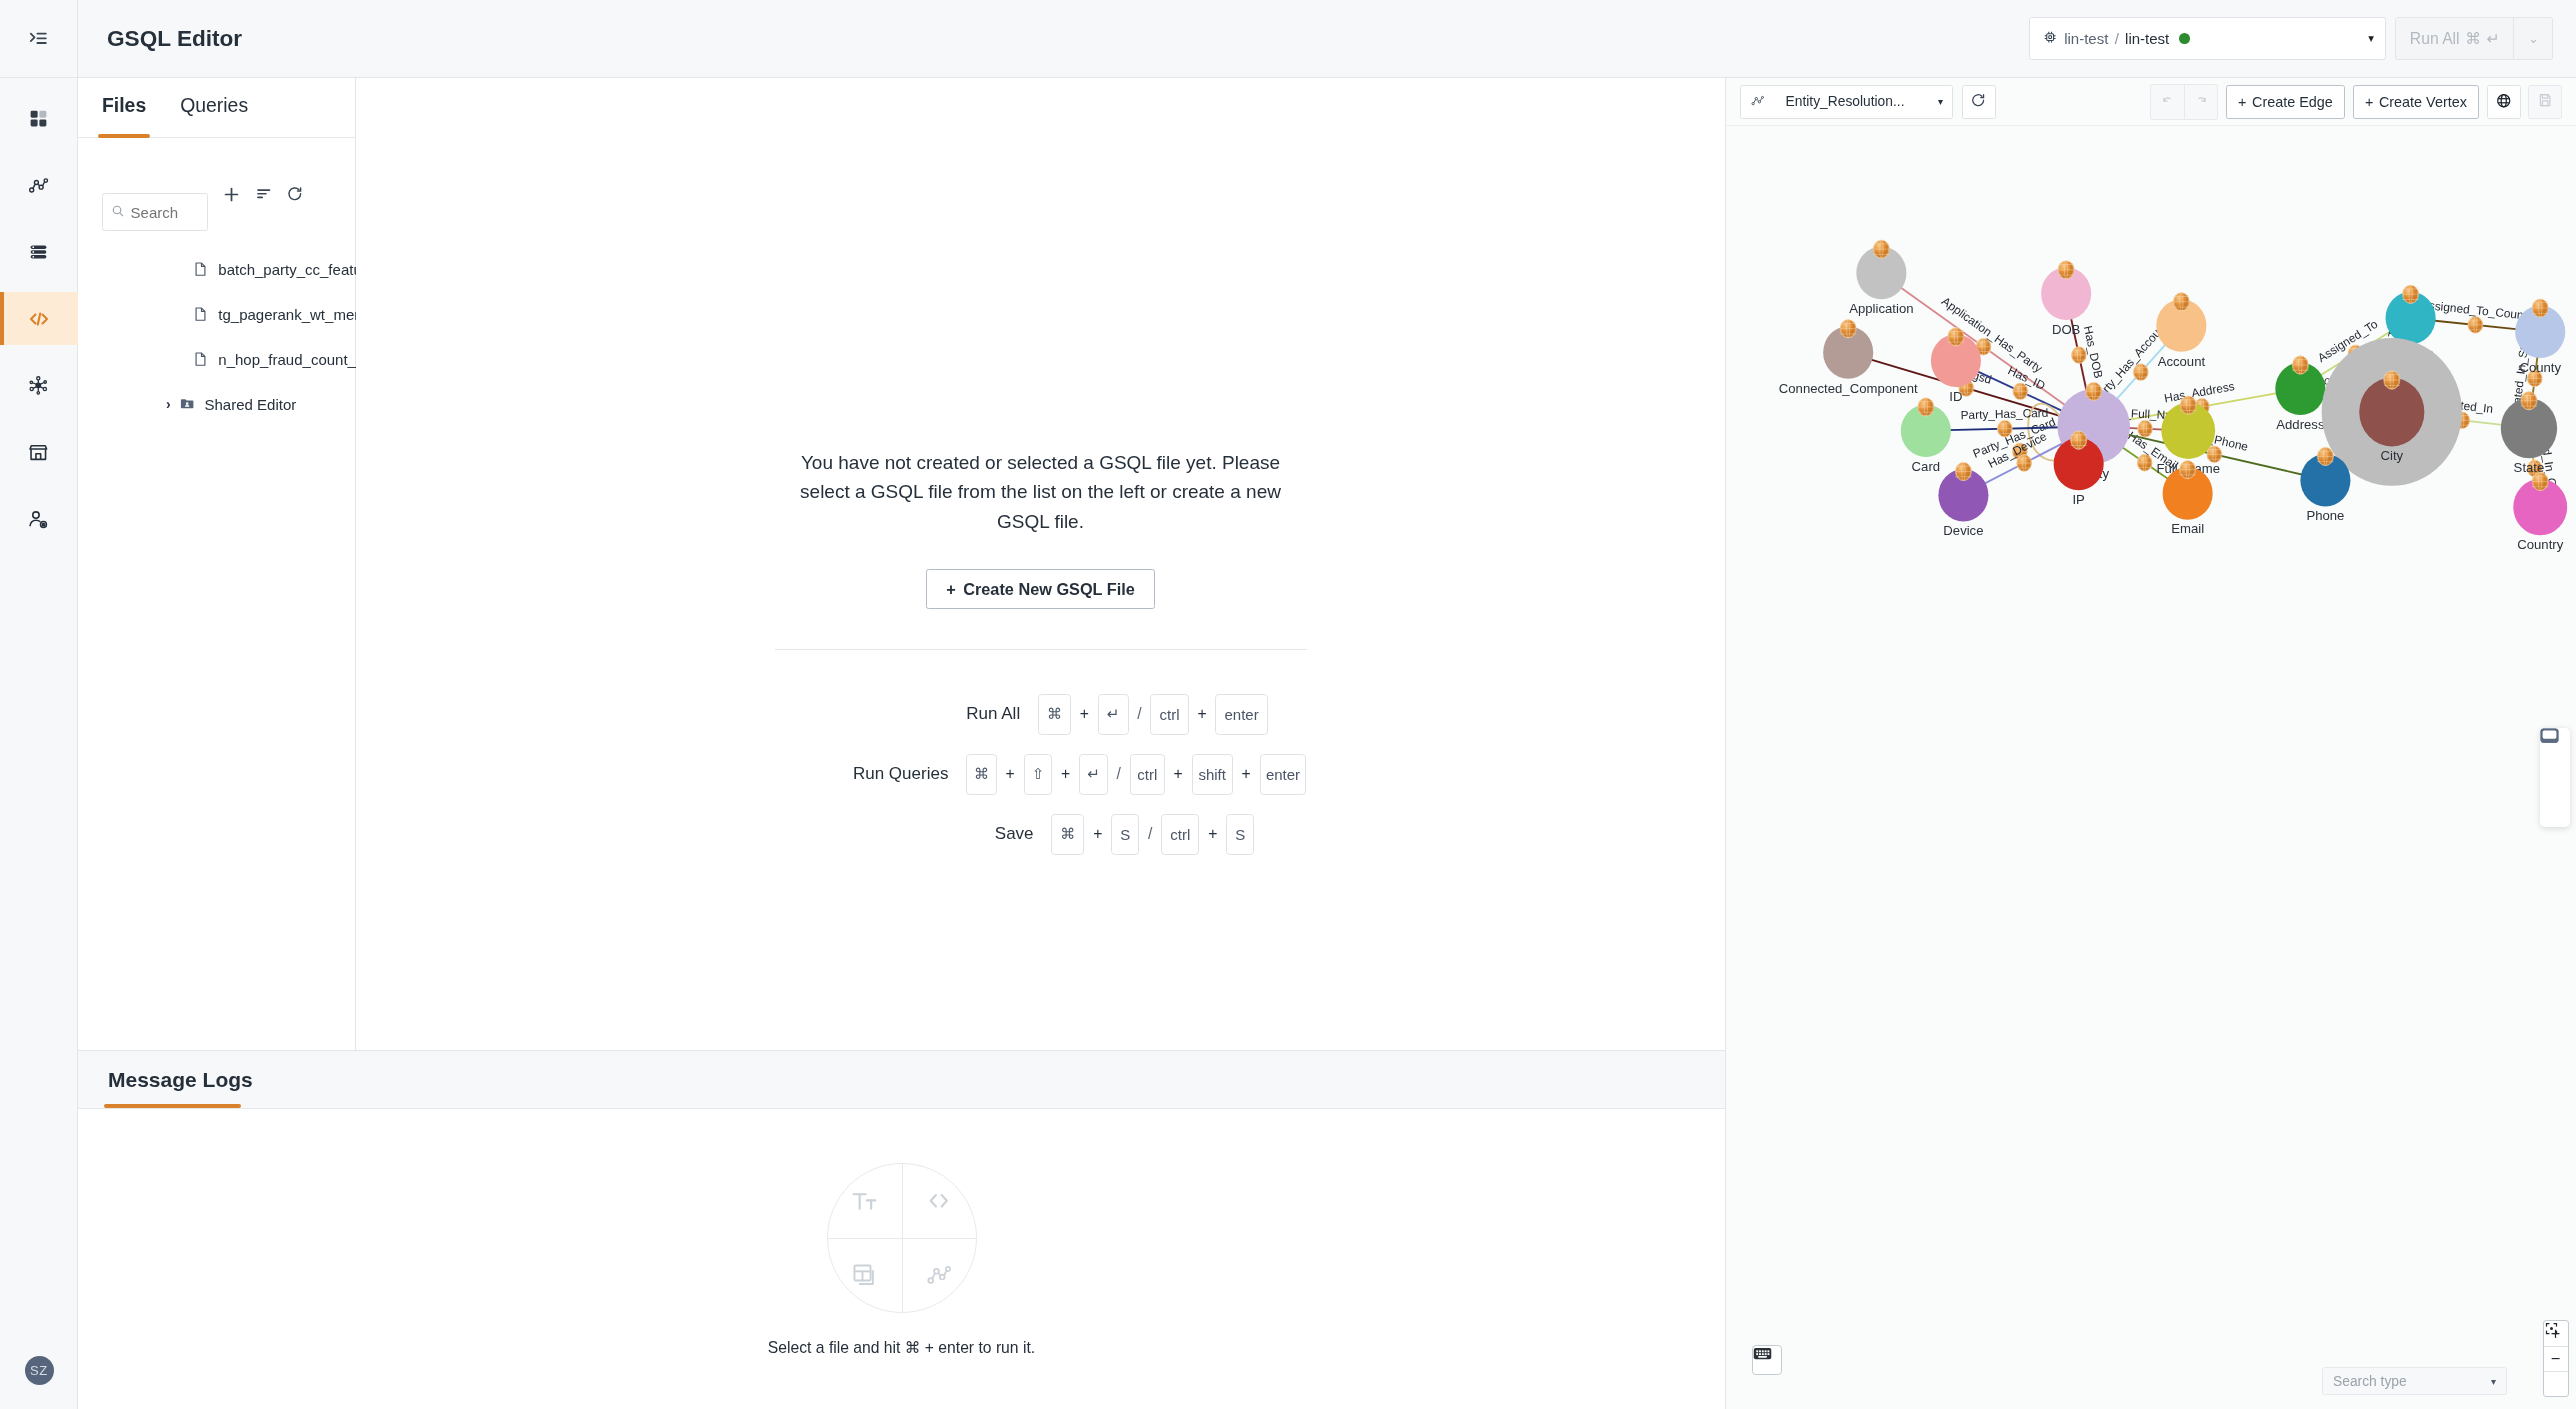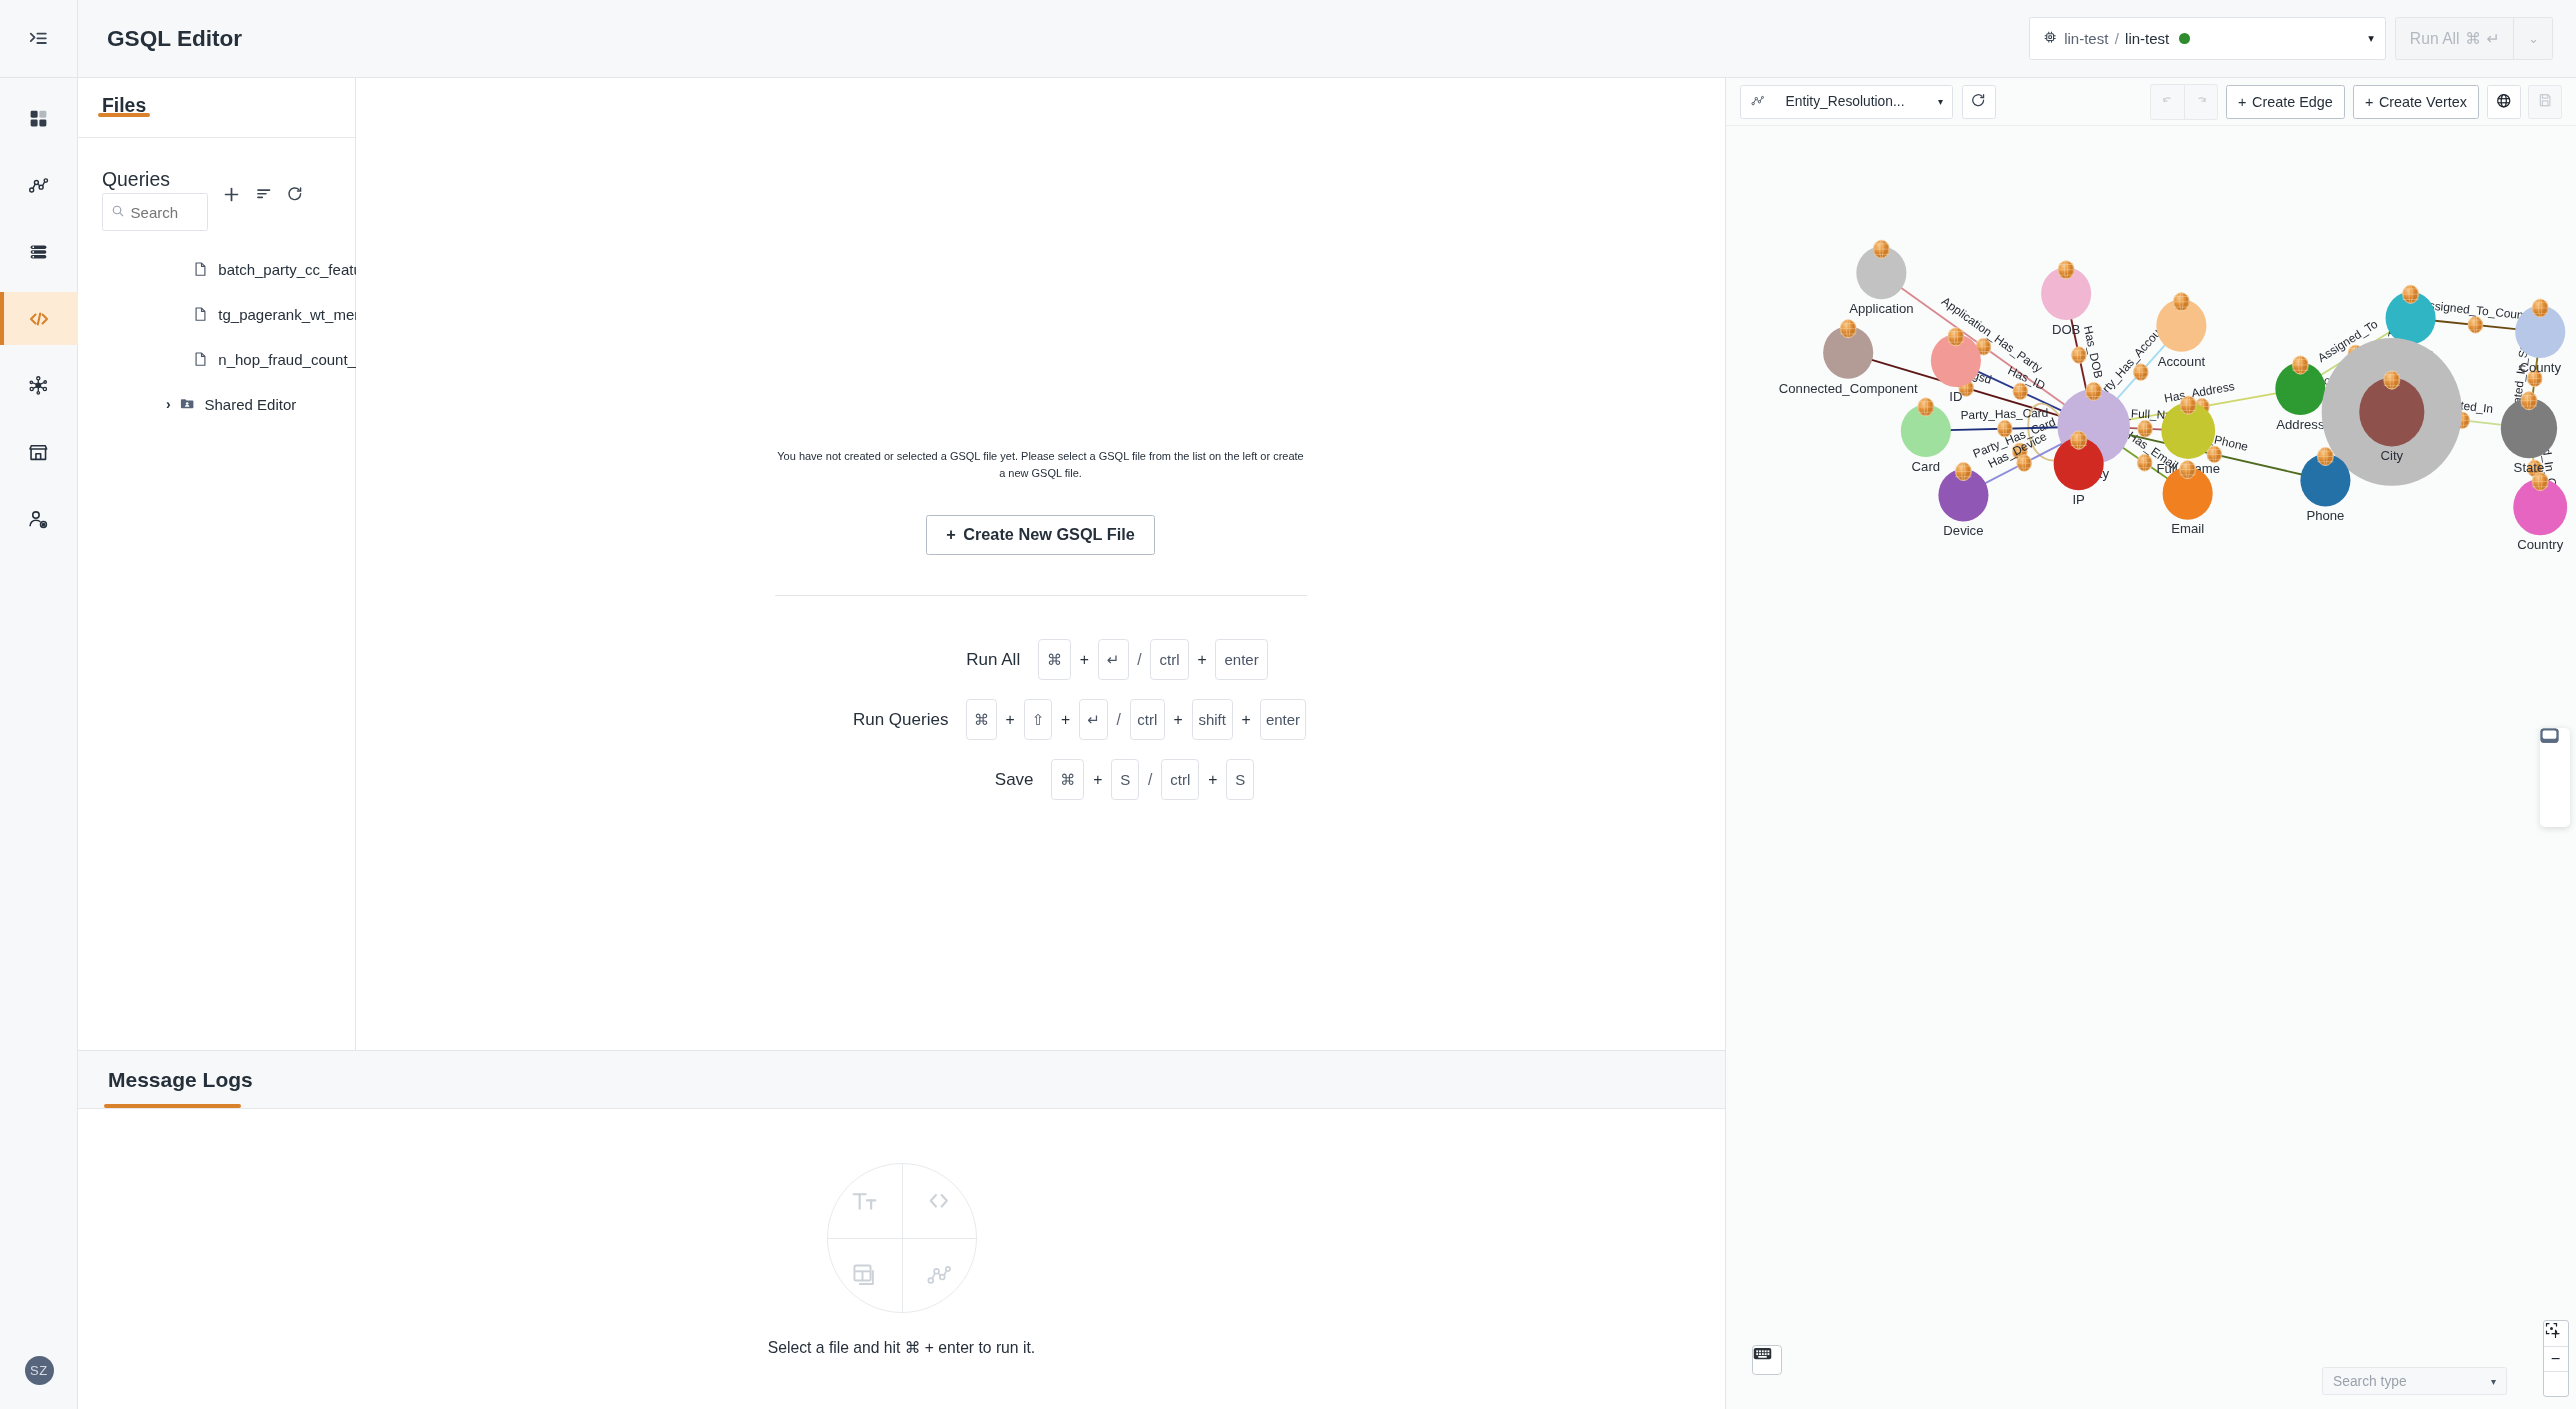--- a/index.html
+++ b/index.html
@@ -92,21 +92,21 @@
   
   .files-panel {
     position: absolute; left: 78px; top: 78px;
     width: 278px; height: 972px;
     background: #ffffff;
     border-right: 0.6px solid #e3e6e8;
   }
   .tabs {
     display: flex; height: 60px; align-items: flex-start;
     padding-left: 24px; gap: 34px;
-    border-bottom: 0.6px solid #e6e9eb; position: relative; flex-direction: column;
+    border-bottom: 0.6px solid #e6e9eb; position: relative;
   }
   .tab {
     padding-top: 16.3px; font-size: 19.4px; color: #26303b; cursor: pointer;
     position: relative; height: 60px;
   }
   .tab.active { font-weight: bold; }
   .tab.active::after {
     content: ""; position: absolute; left: -3.8px; bottom: 0;
     width: calc(100% + 7.5px); height: 4.4px; background: #d9822b; border-radius: 1.9px;
   }
@@ -141,21 +141,21 @@
     position: absolute; left: 356px; top: 78px;
     width: 1370px; height: 972px;
     background: #ffffff;
     border-right: 0.6px solid #e3e6e8;
   }
   .empty-wrap {
     position: absolute; left: 50%; top: 370px; transform: translateX(-50%);
     width: 532px; text-align: center;
   }
   .empty-msg {
-    font-size: 11px; color: #26303b; line-height: 1.55;
+    font-size: 19px; color: #26303b; line-height: 1.55;
   }
   .create-btn {
     margin-top: 33px; display: inline-flex; align-items: center; gap: 7.5px;
     padding: 9.4px 19px; border: 0.6px solid #b3bcc6; border-radius: 2.5px;
     background: #ffffff; font-size: 16.3px; font-weight: bold; color: #26303b;
     cursor: pointer; font-family: "Liberation Sans", sans-serif;
   }
   .divider {
     margin: 40px auto 0; width: 532px; height: 0.6px; background: #e3e6e8;
   }

